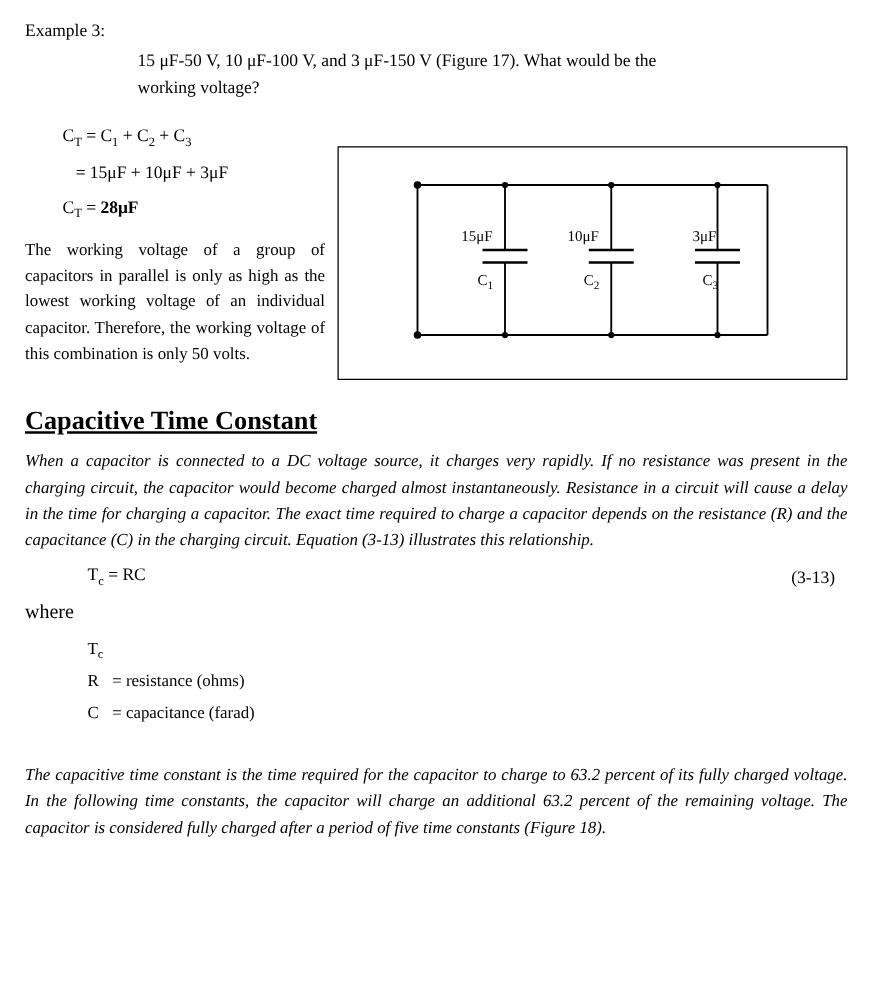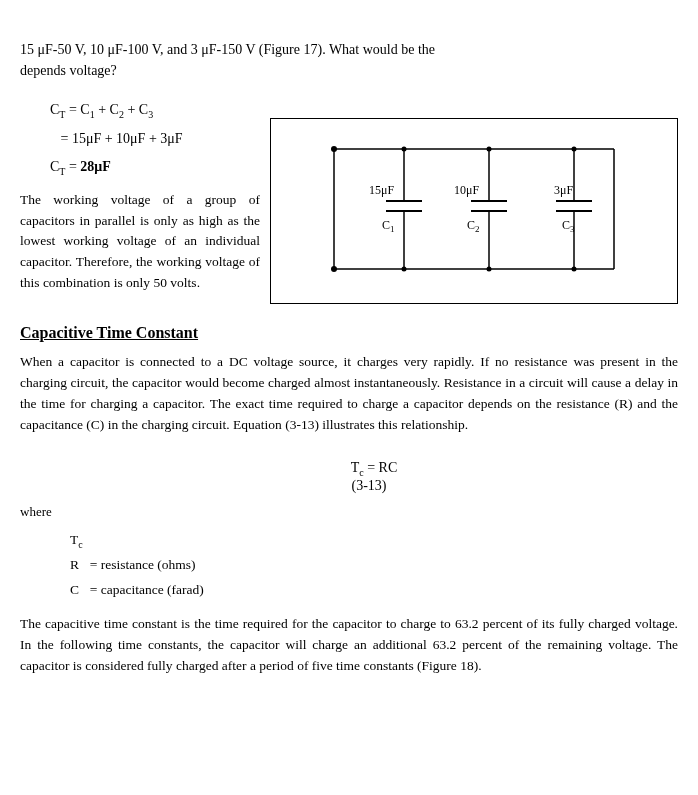--- a/index.html
+++ b/index.html
@@ -68,80 +68,81 @@
     }
 
     .working-voltage-text {
       font-size: 13.5px;
       line-height: 1.55;
       margin-bottom: 10px;
       text-align: justify;
     }
 
     .section-heading {
-      font-size: 16px;
+      font-size: 21px;
       font-weight: bold;
       text-decoration: underline;
       margin-bottom: 10px;
       margin-top: 20px;
     }
 
     .paragraph {
       font-size: 13.5px;
       line-height: 1.55;
       text-align: justify;
       margin-bottom: 10px;
+      font-style: italic;
     }
 
     .formula-row {
       display: flex;
       justify-content: space-between;
-      align-items: center;
-      margin: 24px 0 10px 50px;
-      flex-direction: column;
+      align-items: flex-end;
+      margin: 10px 0 10px 50px;
     }
 
     .formula-label {
       font-size: 14px;
     }
 
     .formula-ref {
       margin-right: 10px;
       font-size: 14px;
     }
 
     .where-block {
       margin-bottom: 8px;
-      font-size: 13px;
+      font-size: 16px;
     }
 
     .definitions {
       margin-left: 50px;
-      margin-bottom: 12px;
+      margin-bottom: 28px;
       font-size: 13.5px;
       line-height: 1.8;
     }
 
     .def-row {
       display: flex;
       gap: 4px;
     }
 
     sub {
       font-size: 10px;
     }
   </style>
 </head>
 <body>
 
 <div class="example-block">
+  <div class="example-label">Example 3:</div>
   <div class="example-text">
     <br>
     <span>15 μF-50 V, 10 μF-100 V, and 3 μF-150 V (Figure 17).  What would be the</span><br>
-    <span>depends voltage?</span>
+    <span>working voltage?</span>
   </div>
 </div>
 
 <div class="equations-figure-row">
 
   <div style="flex:0 0 240px; padding-top:5px;">
     <div class="eq-line indent">
       C<sub>T</sub> = C<sub>1</sub> + C<sub>2</sub> + C<sub>3</sub>
     </div>
     <div class="eq-line indent">

